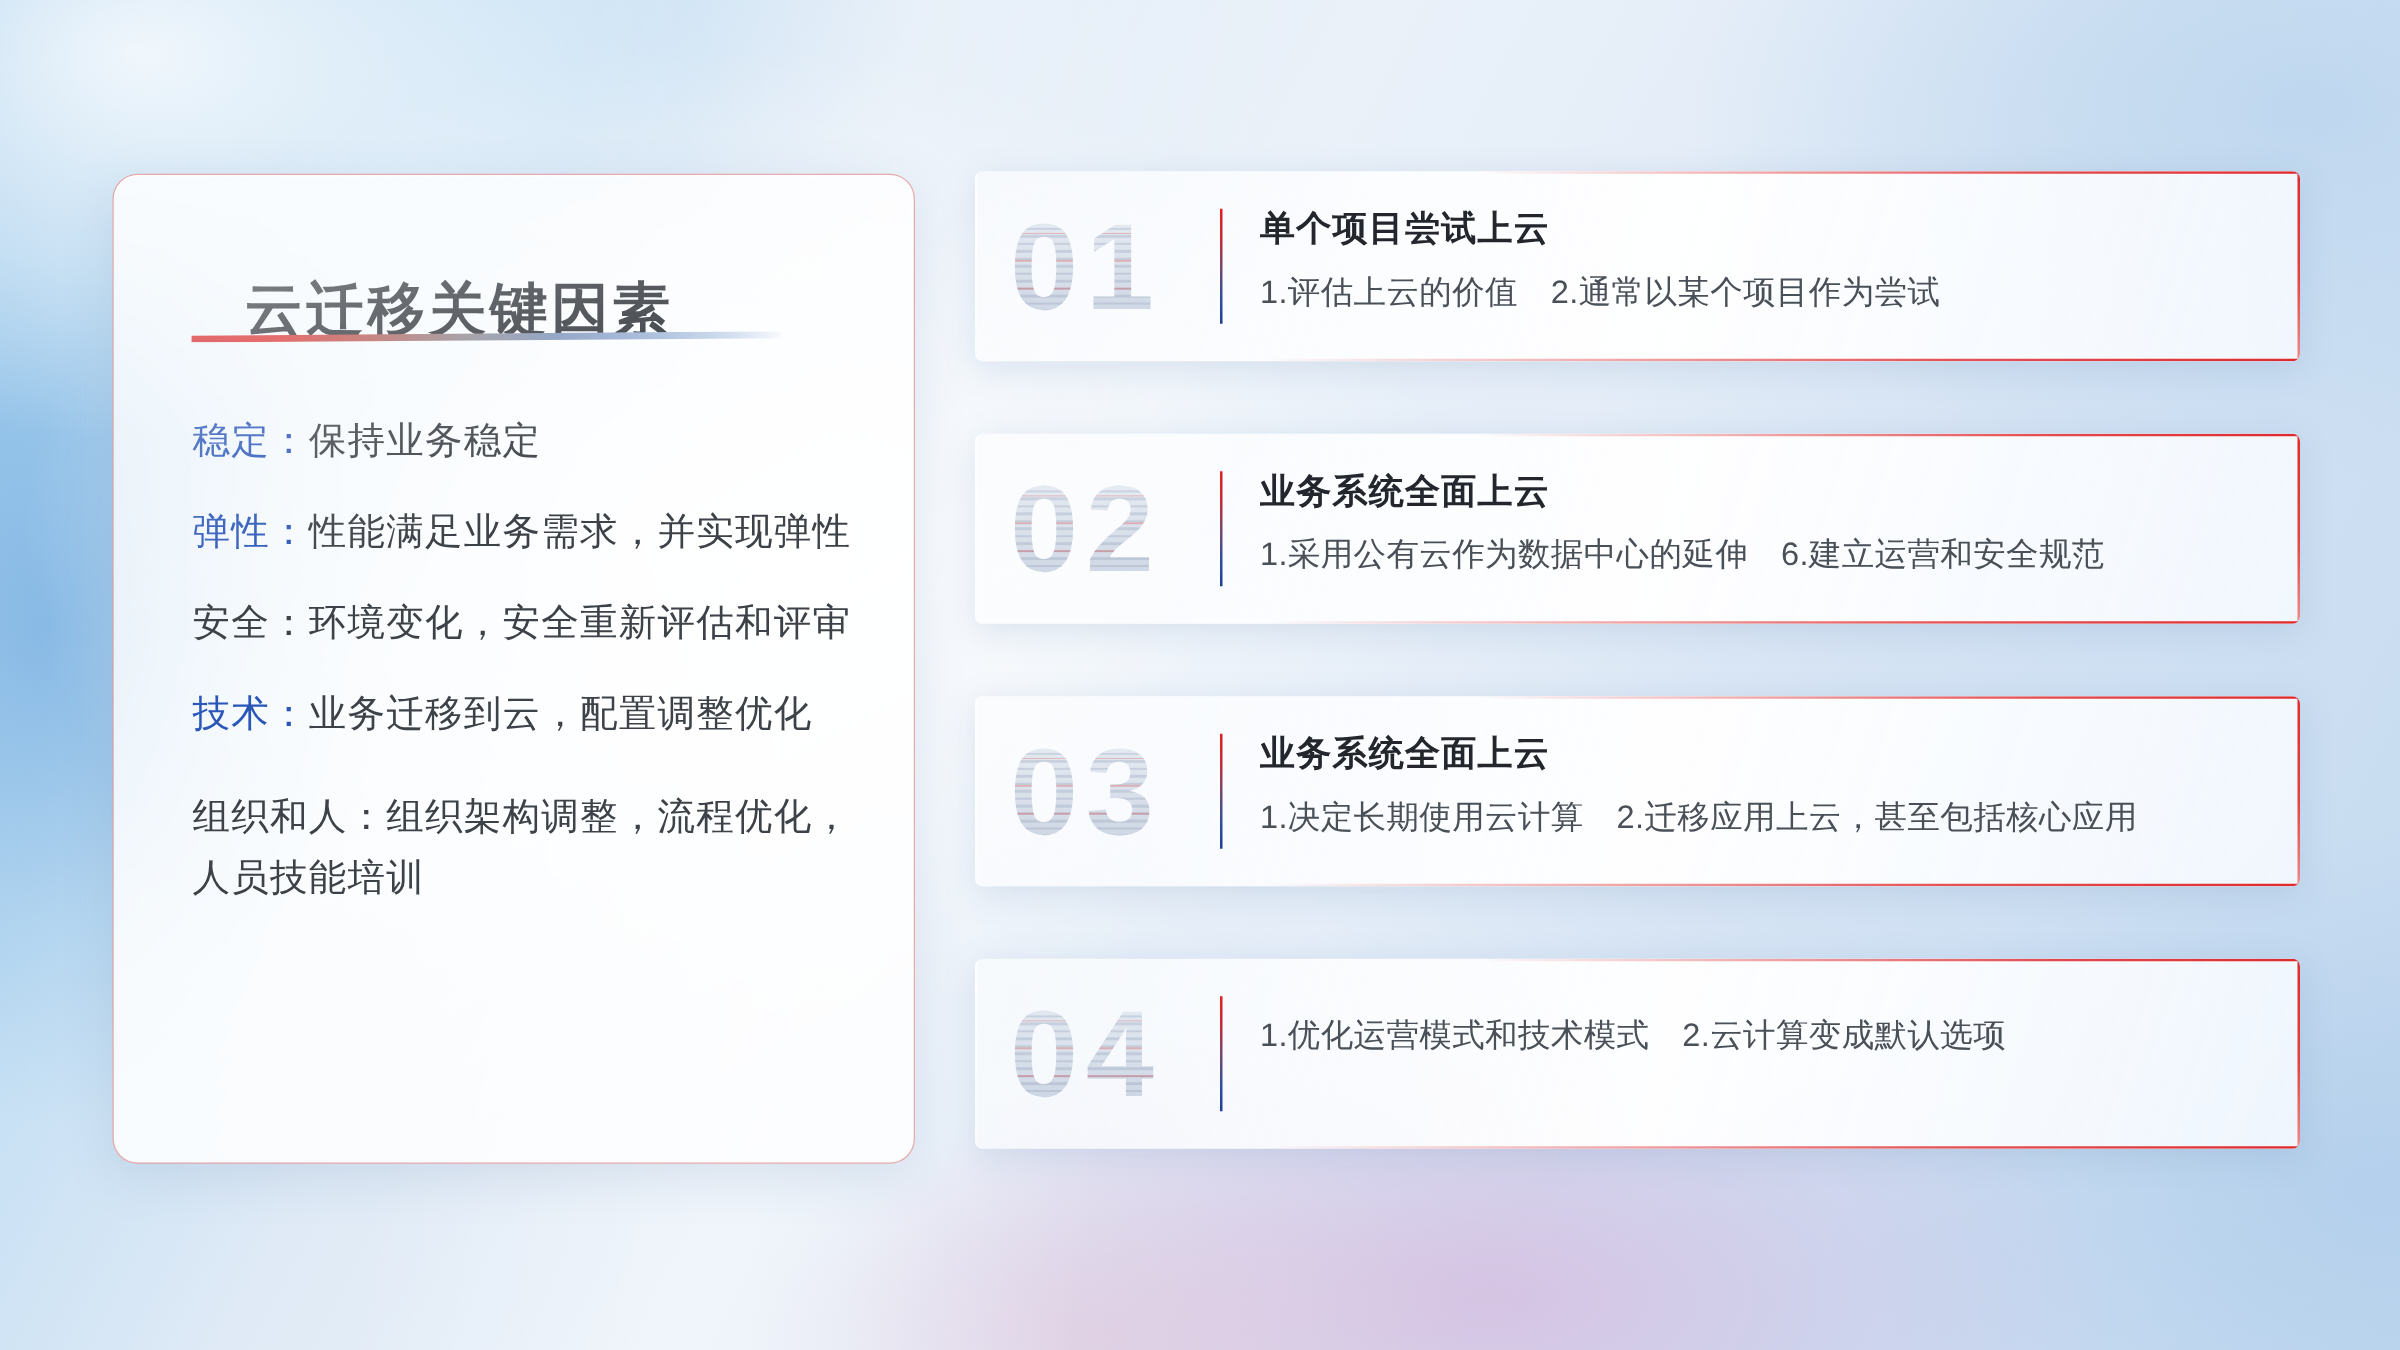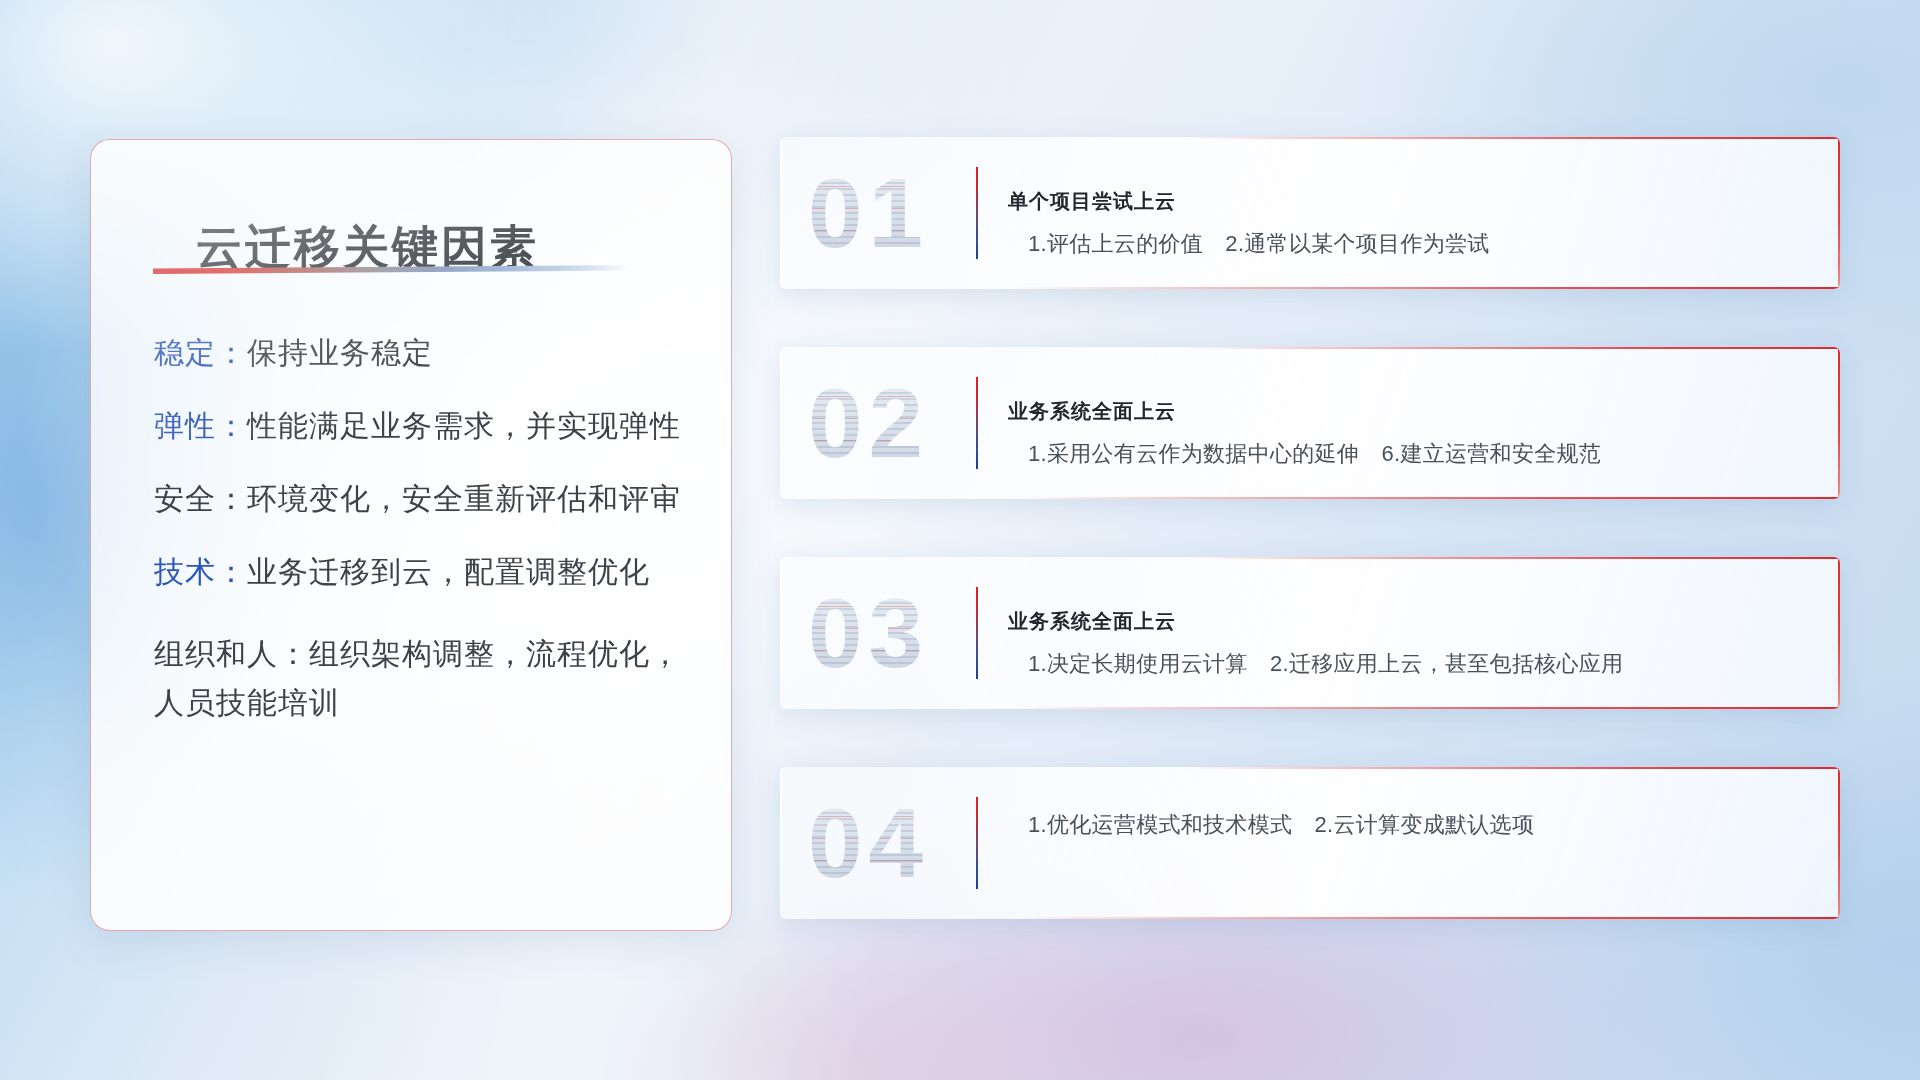--- a/index.html
+++ b/index.html
@@ -157,26 +157,26 @@
     -webkit-background-clip:text;background-clip:text;
     -webkit-text-fill-color:transparent;
     opacity:.55;pointer-events:none;
   }
   .divider{
     position:absolute;left:196px;top:30px;bottom:30px;width:2.4px;
     background:linear-gradient(180deg,#e01f22 0%,#c42a36 26%,#6f4a70 52%,#2f4f9e 78%,#1f3f94 100%);
   }
   .card-body{position:absolute;left:228px;top:28px;right:40px;}
   .card-title{
-    font-size:20px;font-weight:700;color:#23272d;letter-spacing:1px;
-    line-height:1.25;white-space:nowrap;margin-top:24px;
+    font-size:28px;font-weight:700;color:#23272d;letter-spacing:1px;
+    line-height:1.25;white-space:nowrap;
   }
   .card-desc{
-    margin-top:15px;font-size:22px;color:#4a5058;letter-spacing:.3px;
-    line-height:1.4;white-space:nowrap;margin-left:20px;
+    margin-top:15px;font-size:26px;color:#4a5058;letter-spacing:.3px;
+    line-height:1.4;white-space:nowrap;
   }
 </style>
 </head>
 <body>
 
 <div id="bg">
   <div class="layer bg-base"></div>
   <div class="layer bg-glow-tr"></div>
   <div class="layer bg-glow-br"></div>
   <div class="layer bg-glow-blue-l"></div>

